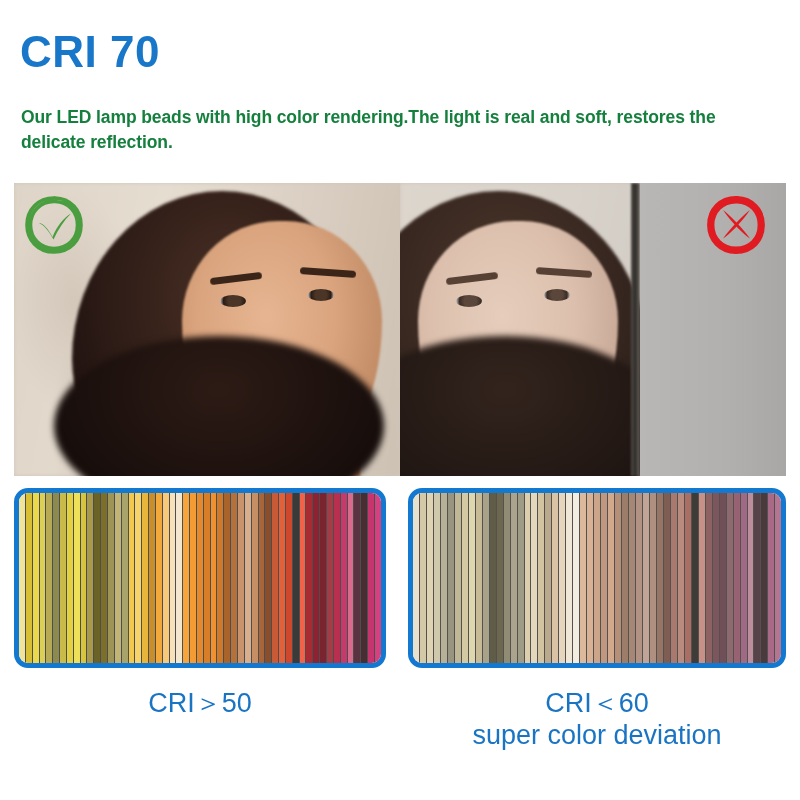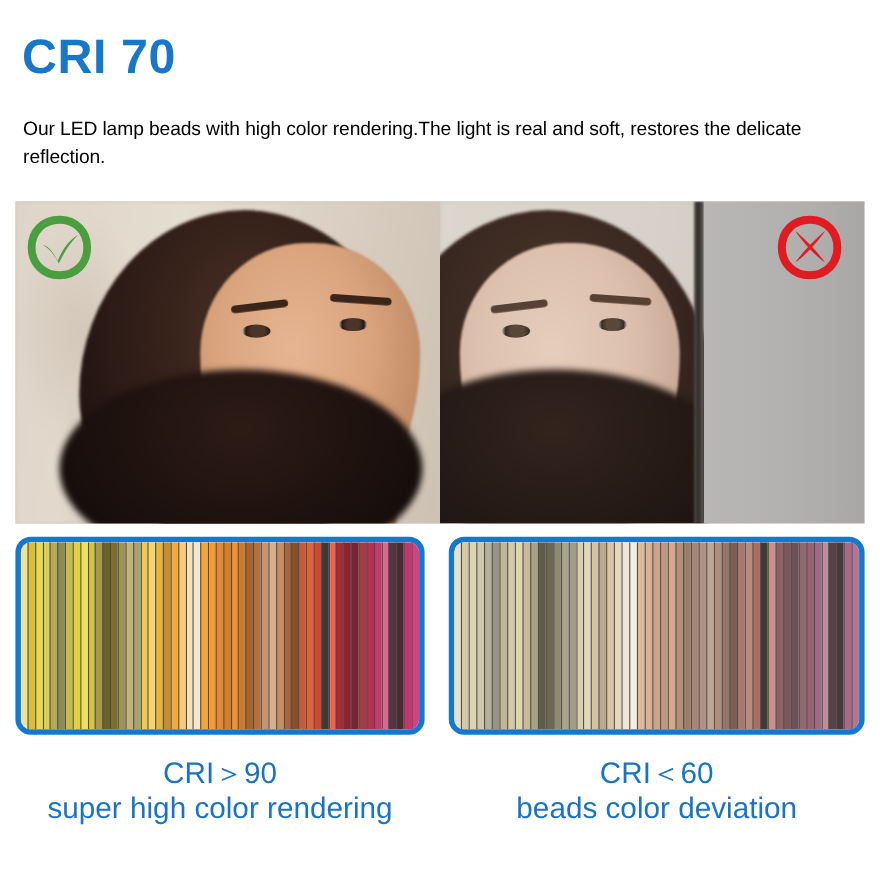--- a/index.html
+++ b/index.html
@@ -11,21 +11,21 @@
   .page{position:relative;width:800px;height:800px;}
 
   
   .heading{
     position:absolute;left:20px;top:30px;
     font-size:44px;font-weight:bold;color:#1877c9;
     letter-spacing:0.5px;line-height:1;
   }
   .subtext{
     position:absolute;left:21px;top:105px;width:740px;
-    font-size:17.5px;font-weight:normal;color:#000000;
+    font-size:17.5px;font-weight:bold;color:#15803d;
     line-height:1.45;letter-spacing:-0.1px;
   }
 
   
   .photo{
     position:absolute;left:14px;top:183px;
     width:772px;height:293px;overflow:hidden;
     background:#cfc6bb;
   }
   .photo-half{position:absolute;top:0;height:100%;overflow:hidden;}
@@ -312,22 +312,21 @@
         <div class="strip" style="background: rgb(160, 106, 132); flex: 1 1 0px; border-left: 1.4px solid rgb(85, 81, 78);"></div>
         <div class="strip" style="background: rgb(187, 141, 157); flex: 1 1 0px; border-left: 1.4px solid rgb(85, 81, 78);"></div>
         <div class="strip" style="background: rgb(86, 66, 73); flex: 1 1 0px; border-left: 1.4px solid rgb(85, 81, 78);"></div>
         <div class="strip" style="background: rgb(74, 58, 62); flex: 1 1 0px; border-left: 1.4px solid rgb(85, 81, 78);"></div>
         <div class="strip" style="background: rgb(169, 106, 135); flex: 1 1 0px; border-left: 1.4px solid rgb(85, 81, 78);"></div>
         <div class="strip" style="background: rgb(179, 117, 143); flex: 1 1 0px; border-left: 1.4px solid rgb(85, 81, 78);"></div>
       </div>
   </div>
 
   <div class="caption cap-left">
-    <div class="cap-line1">CRI＞90</div>
-    <div class="cap-line2">super high color rendering</div>
+    <div class="cap-line1">CRI＞50</div>
   </div>
 
   <div class="caption cap-right">
     <div class="cap-line1">CRI＜60</div>
-    <div class="cap-line2">beads color deviation</div>
+    <div class="cap-line2">super color deviation</div>
   </div>
 
 </div>
 
 </body></html>

